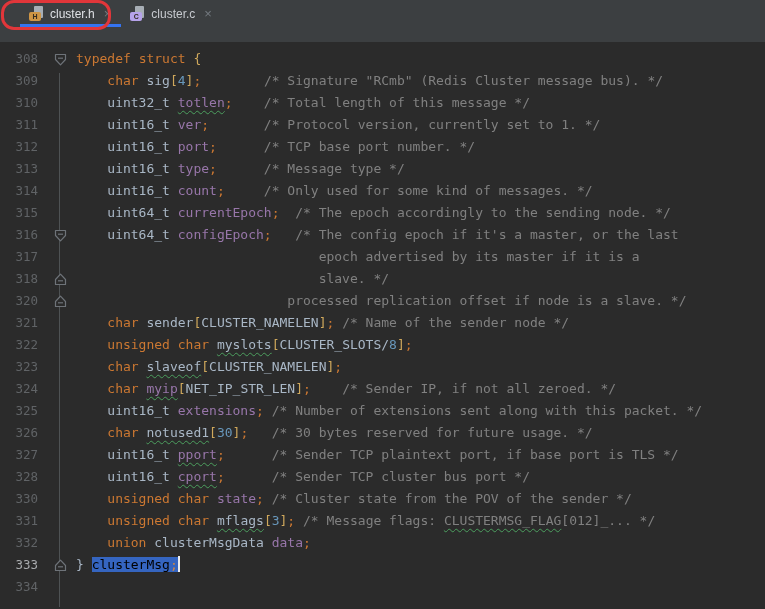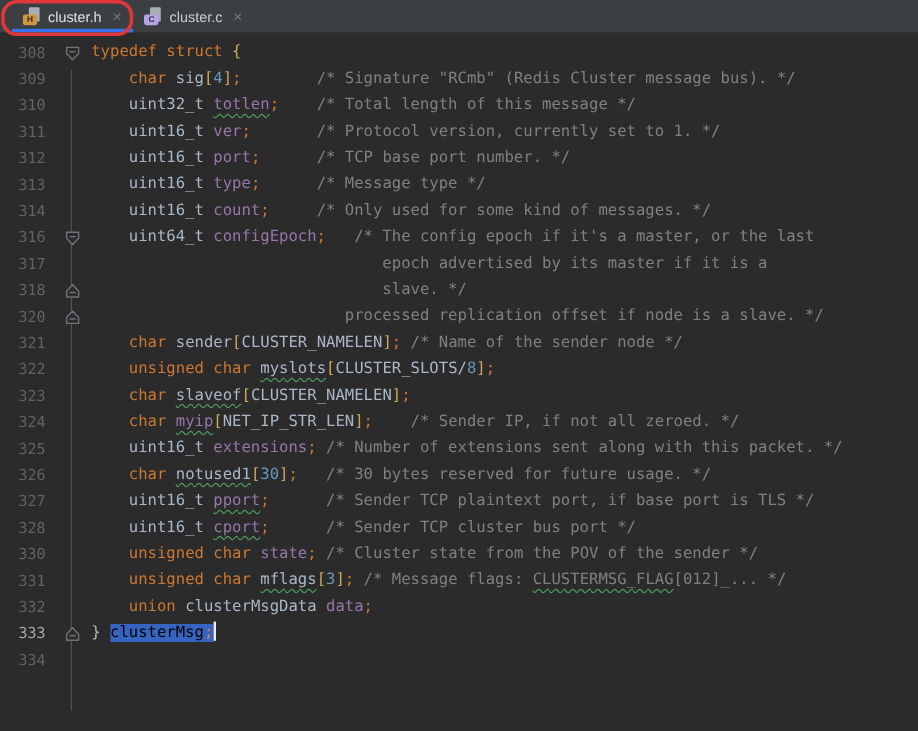--- a/index.html
+++ b/index.html
@@ -1,20 +1,20 @@
 <!DOCTYPE html>
 <html><head>
 <meta charset="utf-8">
 <style>
   html,body{margin:0;padding:0;background:#2B2B2B;}
   .app{position:relative;width:765px;height:609px;overflow:hidden;background:#2B2B2B;
        font-family:"Liberation Sans",sans-serif;}
   
-  .tabbar{position:relative;height:27px;background:#3C3F41;display:flex;align-items:stretch;
-          padding-left:10px;z-index:1;}
+  .tabbar{position:relative;height:42px;background:#3C3F41;display:flex;align-items:stretch;
+          padding-left:20px;z-index:1;}
   .tab{position:relative;display:flex;align-items:center;gap:6px;padding:0 9px;height:27px;
        font-size:12px;color:#DFE1E5;cursor:default;}
   .tab.inactive{color:#C8CBD0;}
   .tab .underline{position:absolute;left:0;right:0;bottom:0;height:3px;background:#3574F0;}
   .fticon{position:relative;width:15px;height:15px;flex:0 0 15px;}
   .fticon .page{position:absolute;right:1px;top:0;width:9px;height:12px;background:#A7AEB5;border-radius:1px;}
   .fticon .badge{position:absolute;left:0;bottom:0;width:12px;height:9px;border-radius:2px;
       display:flex;align-items:center;justify-content:center;
       font-size:7px;font-weight:bold;color:#332B20;line-height:9px;}
   .badge-h{background:#CE9545;}
@@ -79,20 +79,21 @@
         <div class="line"><span class="lnum">308</span><span class="lfold"><svg width="13" height="13" viewBox="0 0 13 13">
               <polygon points="1.5,1.5 11.5,1.5 11.5,6.5 6.5,11.8 1.5,6.5" fill="#2B2B2B" stroke="#6E7379" stroke-width="1.2" stroke-linejoin="round"></polygon>
               <line x1="4" y1="5.2" x2="9" y2="5.2" stroke="#6E7379" stroke-width="1.2"></line>
             </svg></span><span class="lcode"><span class="s-kw">typedef</span><span class="s-pl"> </span><span class="s-kw">struct</span><span class="s-pl"> </span><span class="s-br">{</span></span></div>
         <div class="line"><span class="lnum">309</span><span class="lfold"></span><span class="lcode"><span class="s-pl">    </span><span class="s-kw">char</span><span class="s-pl"> sig</span><span class="s-br">[</span><span class="s-num">4</span><span class="s-br">]</span><span class="s-semi">;</span><span class="s-pl">        </span><span class="s-cm">/* Signature "RCmb" (Redis Cluster message bus). */</span></span></div>
         <div class="line"><span class="lnum">310</span><span class="lfold"></span><span class="lcode"><span class="s-pl">    uint32_t </span><span class="s-fld wav">totlen</span><span class="s-semi">;</span><span class="s-pl">    </span><span class="s-cm">/* Total length of this message */</span></span></div>
         <div class="line"><span class="lnum">311</span><span class="lfold"></span><span class="lcode"><span class="s-pl">    uint16_t </span><span class="s-fld">ver</span><span class="s-semi">;</span><span class="s-pl">       </span><span class="s-cm">/* Protocol version, currently set to 1. */</span></span></div>
         <div class="line"><span class="lnum">312</span><span class="lfold"></span><span class="lcode"><span class="s-pl">    uint16_t </span><span class="s-fld">port</span><span class="s-semi">;</span><span class="s-pl">      </span><span class="s-cm">/* TCP base port number. */</span></span></div>
         <div class="line"><span class="lnum">313</span><span class="lfold"></span><span class="lcode"><span class="s-pl">    uint16_t </span><span class="s-fld">type</span><span class="s-semi">;</span><span class="s-pl">      </span><span class="s-cm">/* Message type */</span></span></div>
         <div class="line"><span class="lnum">314</span><span class="lfold"></span><span class="lcode"><span class="s-pl">    uint16_t </span><span class="s-fld">count</span><span class="s-semi">;</span><span class="s-pl">     </span><span class="s-cm">/* Only used for some kind of messages. */</span></span></div>
+        <div class="line"><span class="lnum">315</span><span class="lfold"></span><span class="lcode"><span class="s-pl">    uint64_t </span><span class="s-fld">currentEpoch</span><span class="s-semi">;</span><span class="s-pl">  </span><span class="s-cm">/* The epoch accordingly to the sending node. */</span></span></div>
         <div class="line"><span class="lnum">316</span><span class="lfold"><svg width="13" height="13" viewBox="0 0 13 13">
               <polygon points="1.5,1.5 11.5,1.5 11.5,6.5 6.5,11.8 1.5,6.5" fill="#2B2B2B" stroke="#6E7379" stroke-width="1.2" stroke-linejoin="round"></polygon>
               <line x1="4" y1="5.2" x2="9" y2="5.2" stroke="#6E7379" stroke-width="1.2"></line>
             </svg></span><span class="lcode"><span class="s-pl">    uint64_t </span><span class="s-fld">configEpoch</span><span class="s-semi">;</span><span class="s-pl">   </span><span class="s-cm">/* The config epoch if it's a master, or the last</span></span></div>
         <div class="line"><span class="lnum">317</span><span class="lfold"></span><span class="lcode"><span class="s-cm">                               epoch advertised by its master if it is a</span></span></div>
         <div class="line"><span class="lnum">318</span><span class="lfold"><svg width="13" height="13" viewBox="0 0 13 13">
               <polygon points="1.5,11.5 11.5,11.5 11.5,6.5 6.5,1.2 1.5,6.5" fill="#2B2B2B" stroke="#6E7379" stroke-width="1.2" stroke-linejoin="round"></polygon>
               <line x1="4" y1="7.8" x2="9" y2="7.8" stroke="#6E7379" stroke-width="1.2"></line>
             </svg></span><span class="lcode"><span class="s-cm">                               slave. */</span></span></div>
         <div class="line"><span class="lnum">320</span><span class="lfold"><svg width="13" height="13" viewBox="0 0 13 13">

